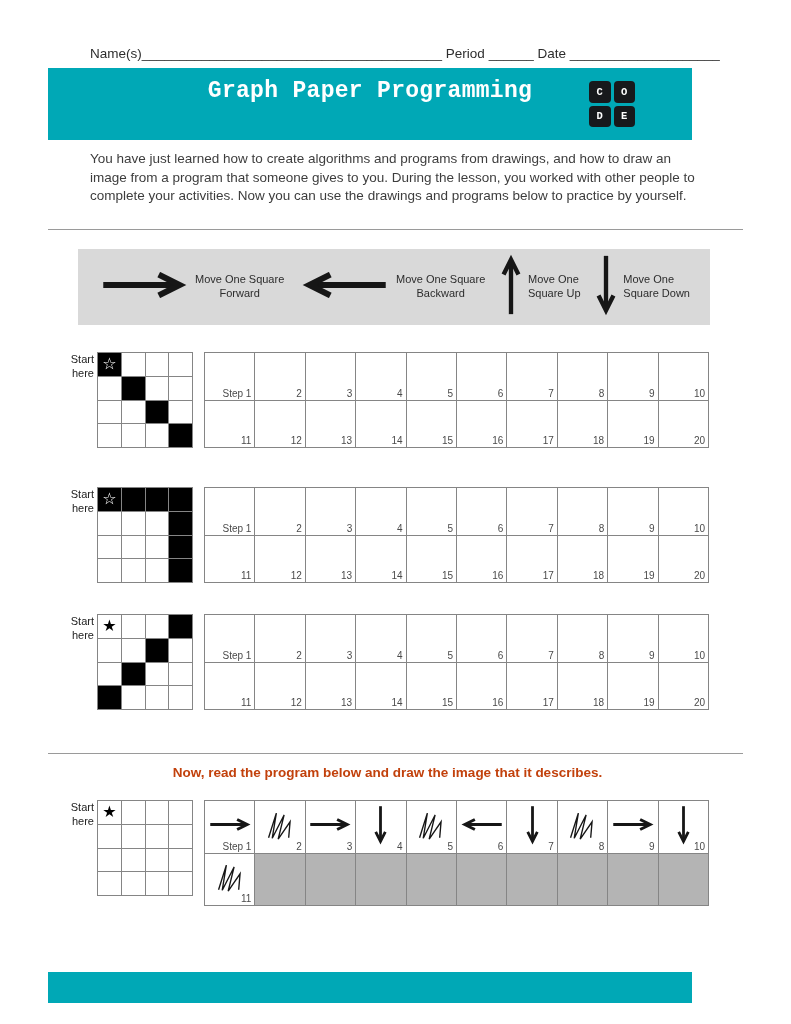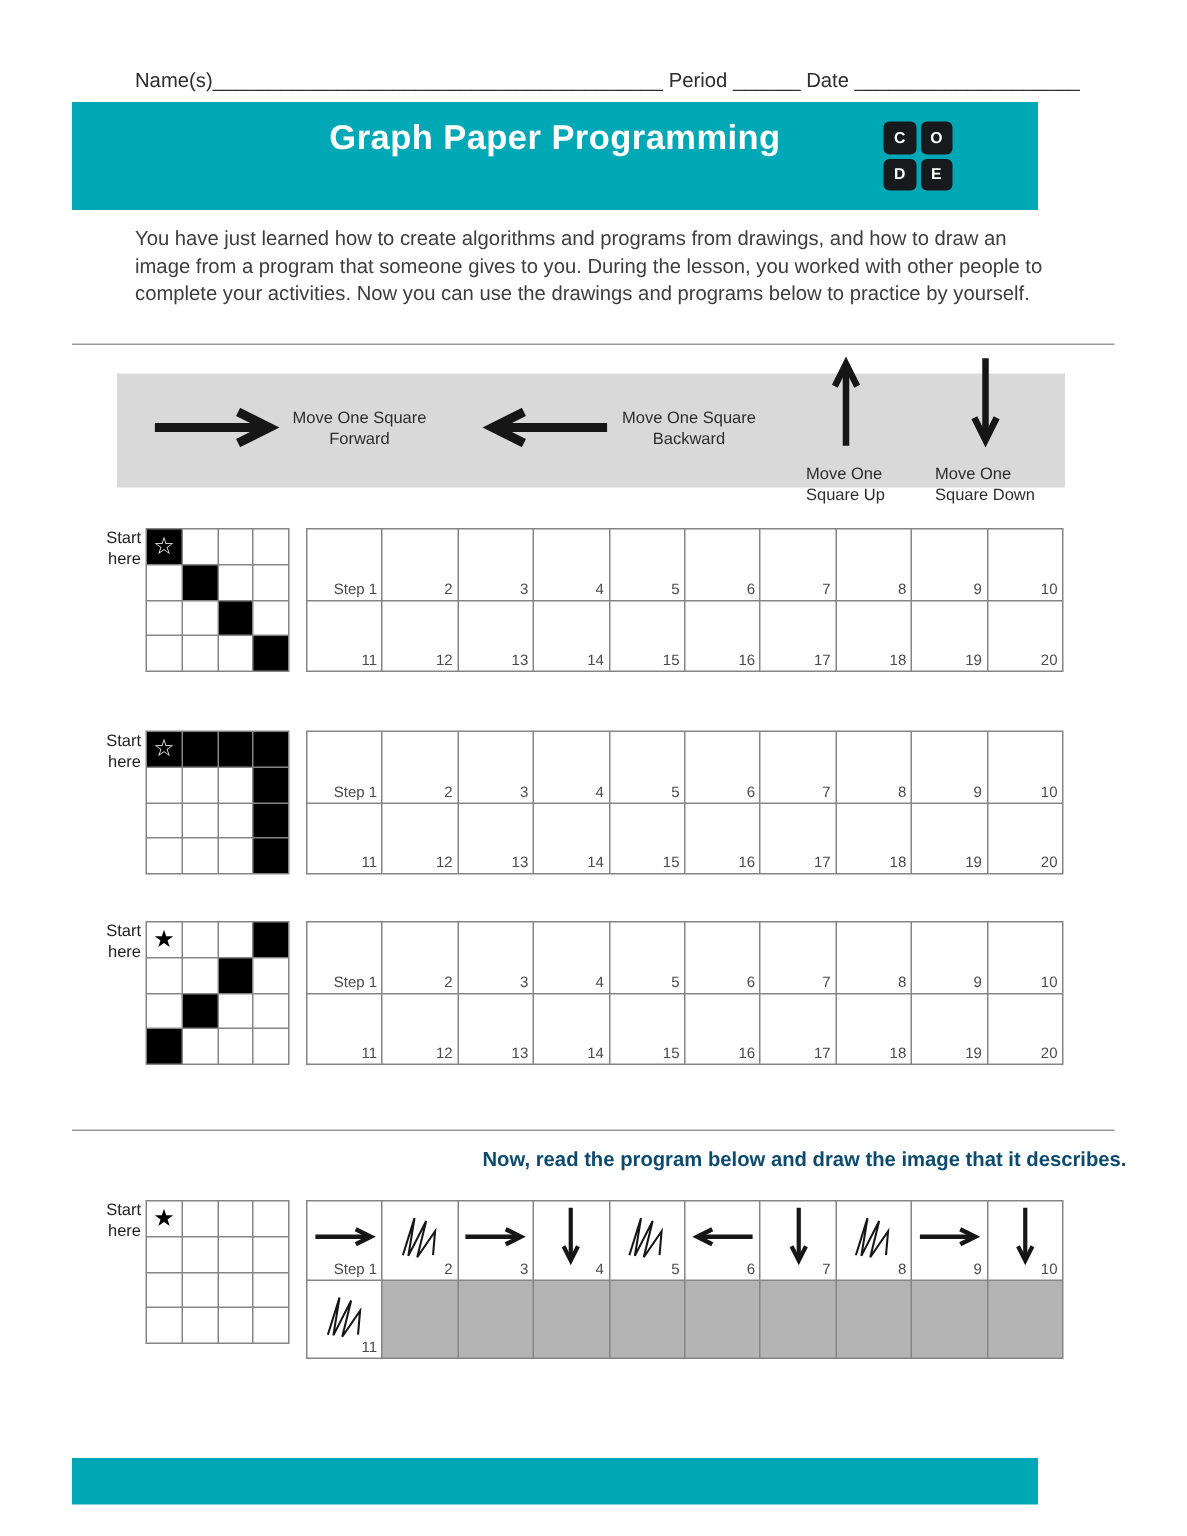--- a/index.html
+++ b/index.html
@@ -1,38 +1,38 @@
 <!DOCTYPE html>
 <html><head>
 <meta charset="utf-8">
 <style>
   html,body{margin:0;padding:0;background:#fff;}
   .page{position:relative;width:791px;height:1024px;background:#fff;overflow:hidden;
         font-family:"Liberation Sans",sans-serif;
         --teal:#00a8b6;--legend-bg:#d9d9d9;--grid-line:#858585;--filled:#000;--gray-cell:#b4b4b4;--logo-bg:#17191c;}
   .name-row{position:absolute;top:46px;left:90px;font-size:13.5px;color:#2d2d2d;white-space:nowrap;}
-  .band{position:absolute;left:48px;width:644px;background:var(--teal);}
+  .band{position:absolute;left:48px;width:644px;background:var(--teal);font-family:Liberation Mono, monospace;}
   .header-band{top:68px;height:72px;}
   .footer-band{top:972px;height:31px;}
   .title{margin:0;padding-top:10px;text-align:center;color:#fff;font-size:23px;font-weight:bold;letter-spacing:.3px;}
   .subtitle{margin-top:3px;text-align:center;color:#fff;font-size:12.5px;}
   .logo{position:absolute;right:57px;top:13px;width:46px;height:46px;display:grid;
         grid-template-columns:1fr 1fr;grid-template-rows:1fr 1fr;gap:3px;}
   .logo-sq{background:var(--logo-bg);color:#fff;border-radius:4px;font-size:10.5px;font-weight:bold;
         display:flex;align-items:center;justify-content:center;}
   .intro{position:absolute;top:150px;left:90px;width:617px;margin:0;font-size:13.5px;line-height:1.38;color:#3d3d3d;}
   .rule{position:absolute;left:48px;width:695px;height:1px;background:#9a9a9a;}
   .rule1{top:229px;}.rule2{top:753px;}
   .s1-heading{position:absolute;top:236px;left:92px;font-size:13.5px;font-weight:bold;color:#1d1d1d;}
-  .s2-heading{position:absolute;top:765px;left:56px;width:695px;text-align:right;font-size:13.5px;font-weight:bold;color:#0c4a6e;}
+  .s2-heading{position:absolute;top:765px;left:40px;width:695px;text-align:center;font-size:13.5px;font-weight:bold;color:#c2410c;}
   .legend{position:absolute;top:249px;left:78px;width:632px;height:76px;background:var(--legend-bg);
         display:flex;align-items:center;justify-content:space-between;padding:0 20px;box-sizing:border-box;}
   .legend-item{display:flex;}
   .legend-item.col{flex-direction:row;align-items:center;gap:5px;}
-  .legend-item.row{flex-direction:column;align-items:center;gap:6px;}
+  .legend-item.row{flex-direction:row;align-items:center;gap:6px;}
   .legend-label{font-size:11px;color:#2c2c2c;line-height:1.25;white-space:pre-line;text-align:center;}
   .legend-item.row .legend-label{text-align:left;}
   .ic line,.ic polyline,.ic path{stroke:#161616;fill:none;}
   .legend-item .ic-h{width:92px;height:26px;}
   .legend-item .ic-v{width:22px;height:62px;}
   .legend-item .ic-s{width:50px;height:50px;}
   .exercise-row{position:absolute;left:56px;display:flex;align-items:flex-start;}
   .start-label{width:38px;margin-right:3px;margin-top:1px;text-align:right;font-size:11px;line-height:1.25;
         color:#222;white-space:pre-line;}
   .start-grid{width:96px;height:96px;box-sizing:border-box;display:grid;gap:1px;padding:1px;

